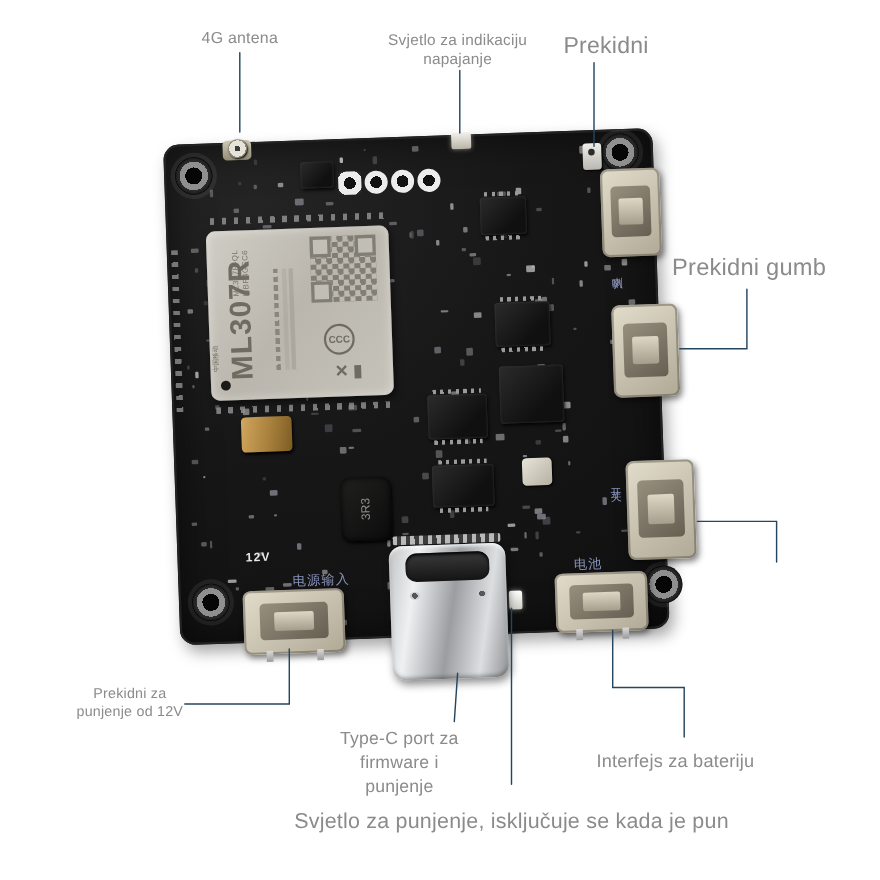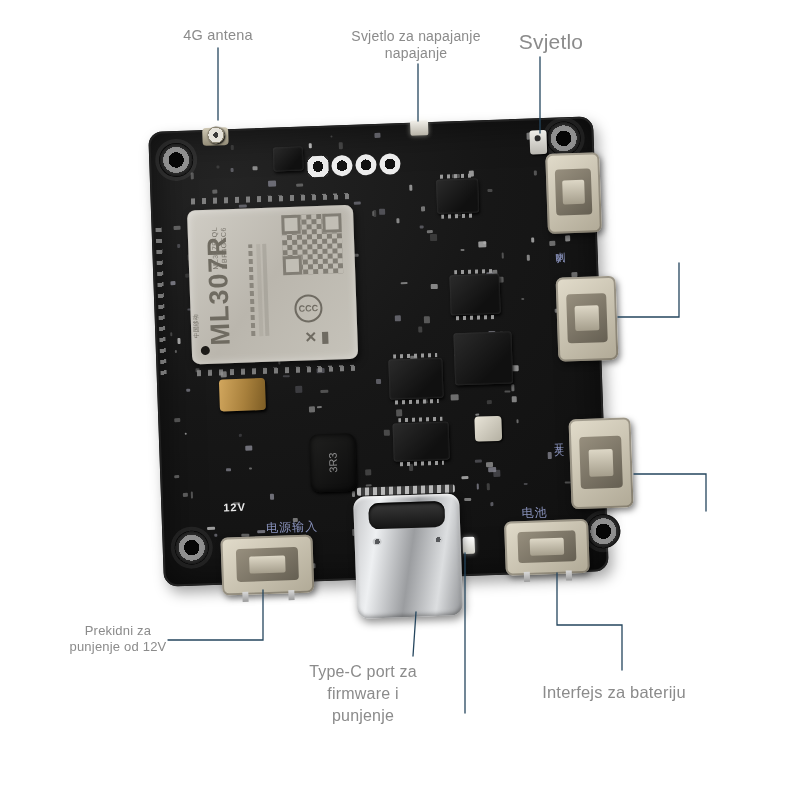--- a/index.html
+++ b/index.html
@@ -416,34 +416,38 @@
     <path d="M263,590 V640 H168"></path>
     <path d="M416,612 L413,656"></path>
     <path d="M557,573 V625 H622 V670"></path>
     <path d="M465,553 V713"></path>
   </svg>
 
   <div class="lbl lbl-sm" id="lbl-antenna">
     <span>4G antena</span></div>
 
   <div class="lbl lbl-sm" id="lbl-indicator">
-    <span>Svjetlo za napajanje</span><br>
+    <span>Svjetlo za indikaciju</span><br>
     <span>napajanje</span></div>
 
   <div class="lbl lbl-lg" id="lbl-mic">
-    <span>Svjetlo</span></div>
-
+    <span>Prekidni</span></div>
+
+  <div class="lbl lbl-lg" id="lbl-button">
+    <span>Prekidni gumb</span></div>
 
 
   <div class="lbl" id="lbl-12v">
     <span>Prekidni za</span><br>
     <span>punjenje od 12V</span></div>
 
   <div class="lbl lbl-md" id="lbl-battery">
     <span>Interfejs za bateriju</span></div>
 
   <div class="lbl lbl-md" id="lbl-typec">
     <span>Type-C port za</span><br>
     <span>firmware i</span><br>
     <span>punjenje</span></div>
 
+  <div class="lbl" id="lbl-charge">
+    <span>Svjetlo za punjenje, isključuje se kada je pun</span></div>
 
 </div>
 
 </body></html>

